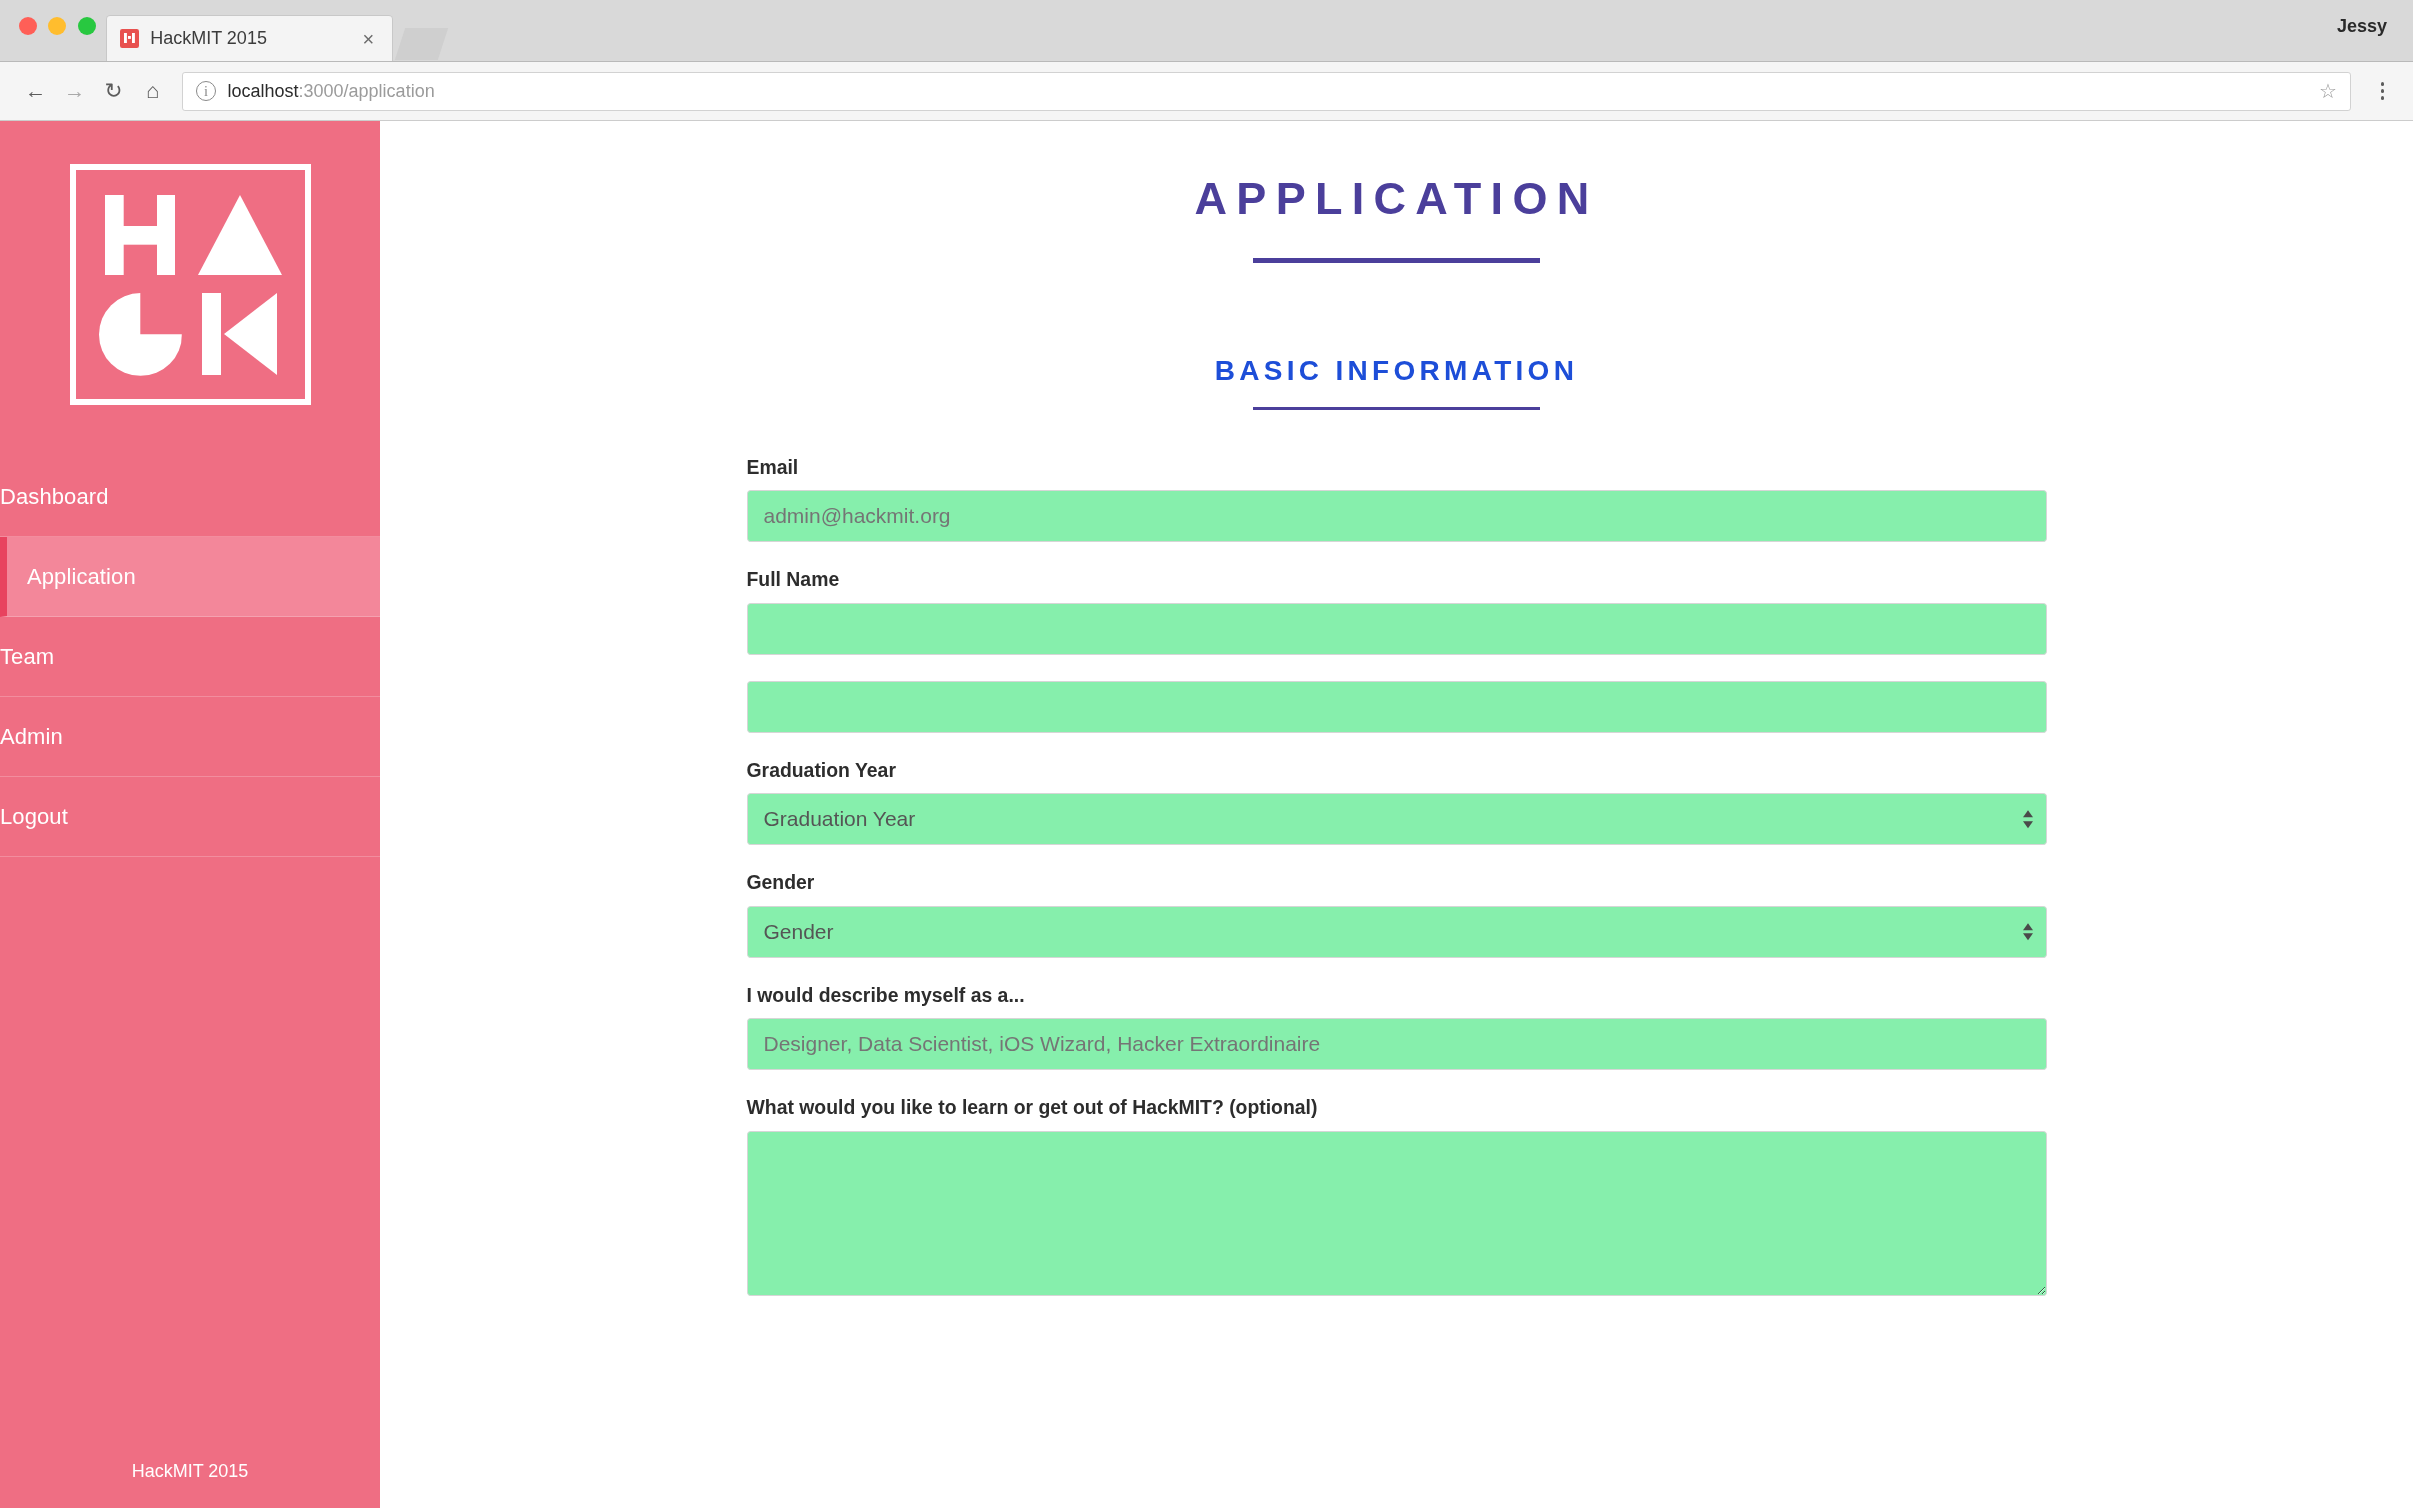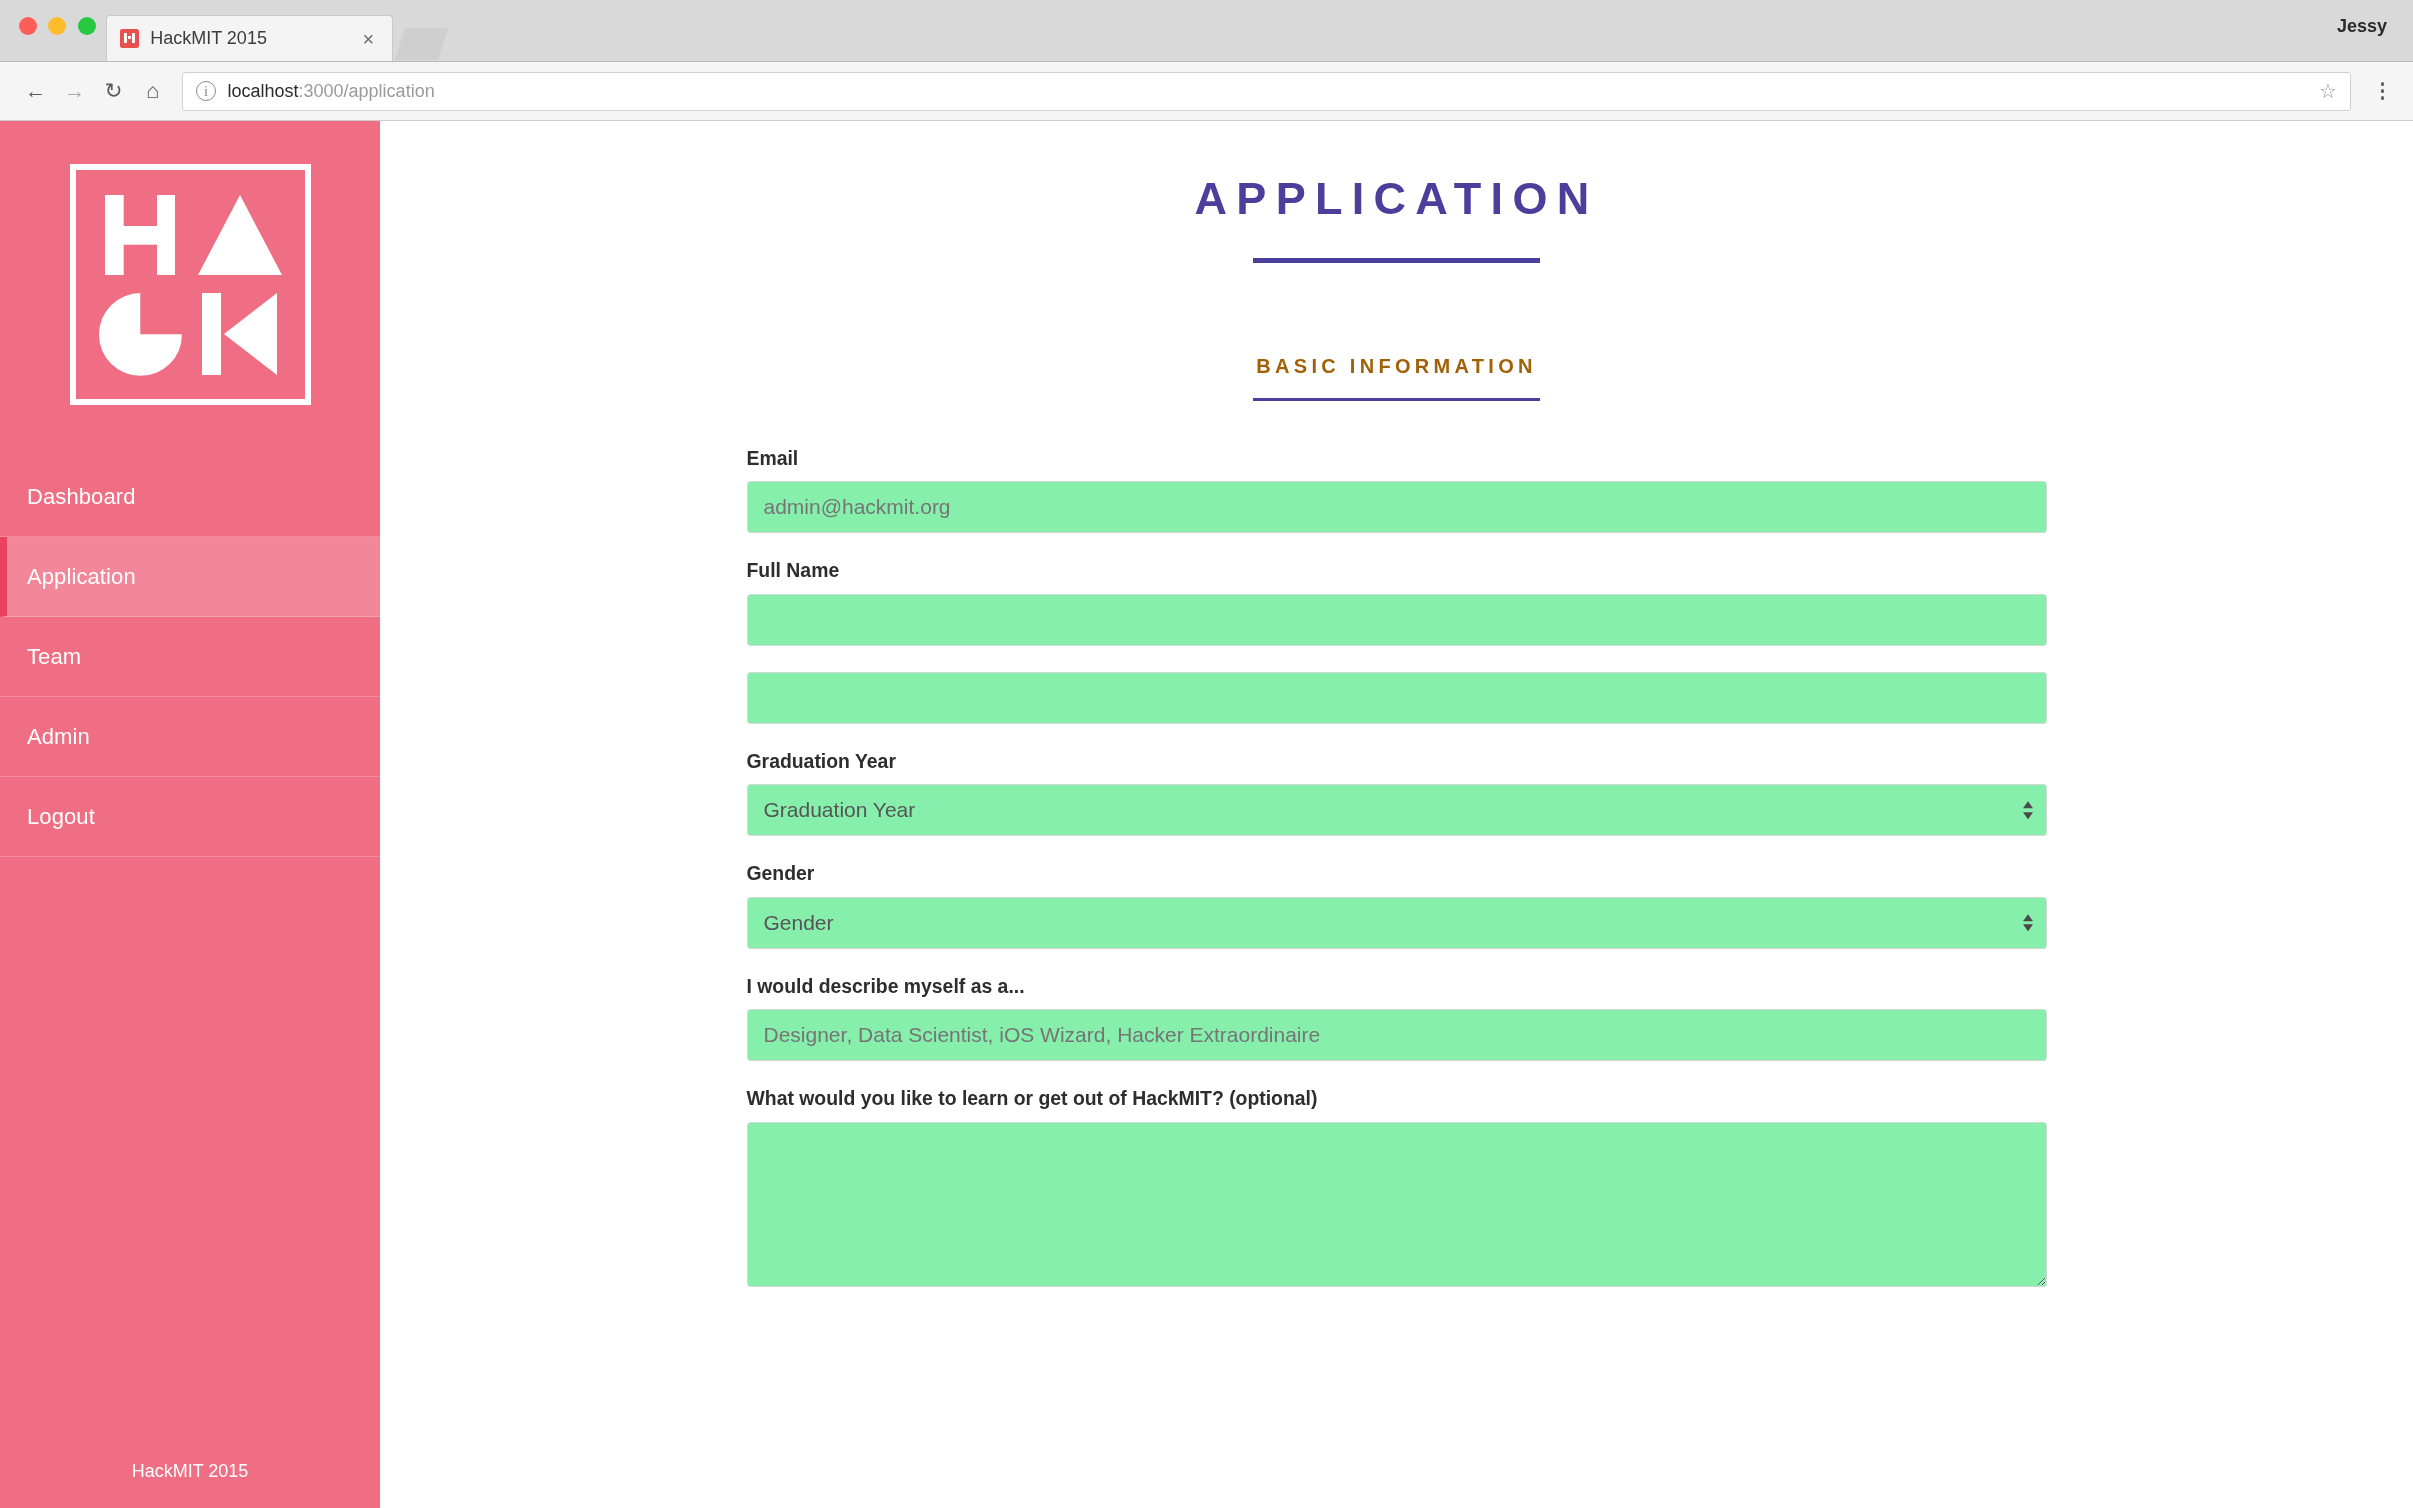--- a/index.html
+++ b/index.html
@@ -177,21 +177,20 @@
     width: 0; height: 0;
     border-top: 41px solid transparent;
     border-bottom: 41px solid transparent;
     border-right: 53px solid #fff;
   }
 
   .nav { margin-top: 52px; }
   .nav-item {
     height: 80px;
     display: flex; align-items: center;
-    padding-left: 27px;
     font-size: 22px;
     color: #ffffff;
     border-bottom: 0.7px solid rgba(255,255,255,0.22);
     cursor: pointer;
     letter-spacing: 0.1px;
   }
   .nav-item.active {
     background: #f3879a;
     border-left: 7.2px solid #e8435f;
     padding-left: 20px;
@@ -217,23 +216,23 @@
     font-weight: bold;
   }
   .rule {
     width: 287px; height: 5px;
     background: #4b3f9b;
     margin: 33px auto 0 auto;
   }
   .rule.small { width: 287px; height: 2.9px; margin-top: 20px; }
   .section-title {
     text-align: center;
-    font-size: 20px;
+    font-size: 28px;
     letter-spacing: 4.3px;
-    color: #a16207;
+    color: #1d4ed8;
     font-weight: bold;
     margin-top: 92px;
   }
 
   .form { width: 1300px; margin: 46px auto 0 auto; }
   .field { margin-bottom: 26px; }
   .field-label {
     font-size: 19.4px;
     font-weight: bold;
     color: #2d2d2d;

